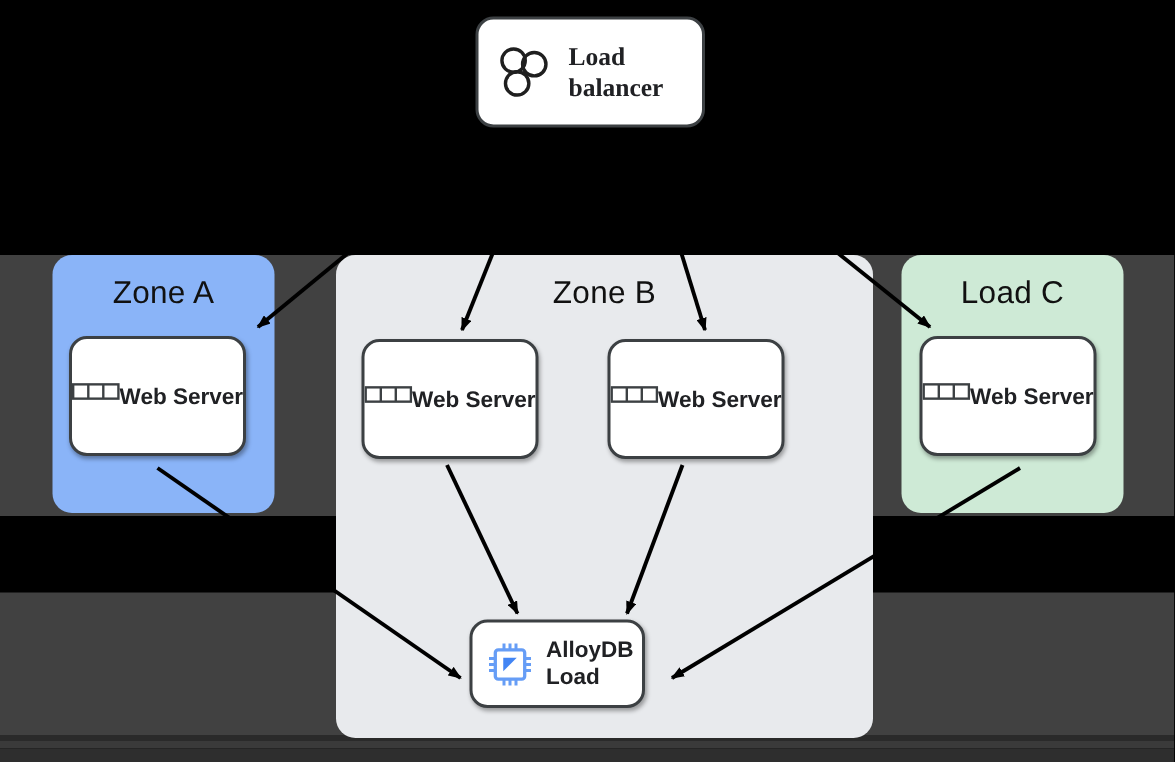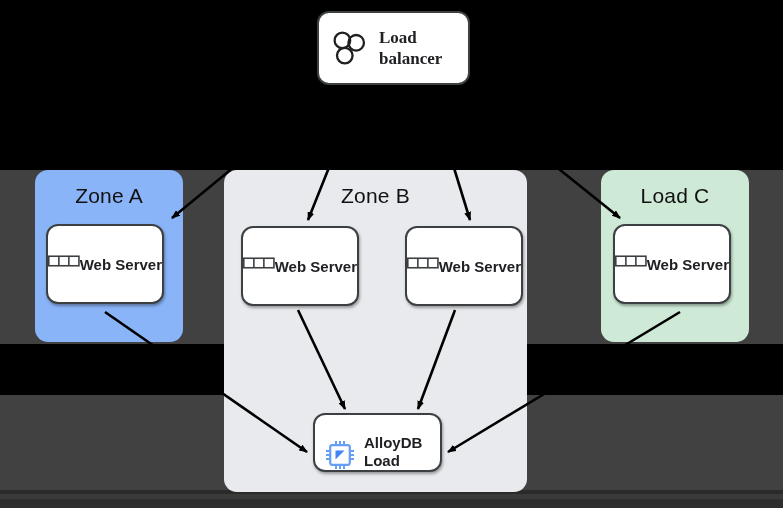--- a/index.html
+++ b/index.html
@@ -43,21 +43,21 @@
     border-radius: 13px;
     box-sizing: border-box;
   }
   .zone-a {
     left: 35px; top: 170px;
     width: 148px; height: 172px;
     background: #8AB4F8;
   }
   .zone-b {
     left: 224px; top: 170px;
-    width: 303px; height: 322px;
+    width: 358px; height: 322px;
     background: #E8EAED;
   }
   .zone-c {
     left: 601px; top: 170px;
     width: 148px; height: 172px;
     background: #CEEAD6;
   }
   .zone-title {
     position: absolute;
     left: 0;
@@ -104,25 +104,25 @@
 
   
   .ws-a  { left: 46px;  top: 224px; }
   .ws-b1 { left: 241px; top: 226px; }
   .ws-b2 { left: 405px; top: 226px; }
   .ws-c  { left: 613px; top: 224px; }
 
   
   .card-db {
     left: 313px; top: 413px;
-    width: 129px;
+    width: 117px;
     height: 59px;
     display: flex;
     flex-direction: row;
-    align-items: flex-end;
+    align-items: center;
     padding-left: 10px;
   }
   .chip-icon {
     width: 30px;
     height: 30px;
     flex: none;
   }
   .db-label {
     font-size: 15px;
     font-weight: bold;

